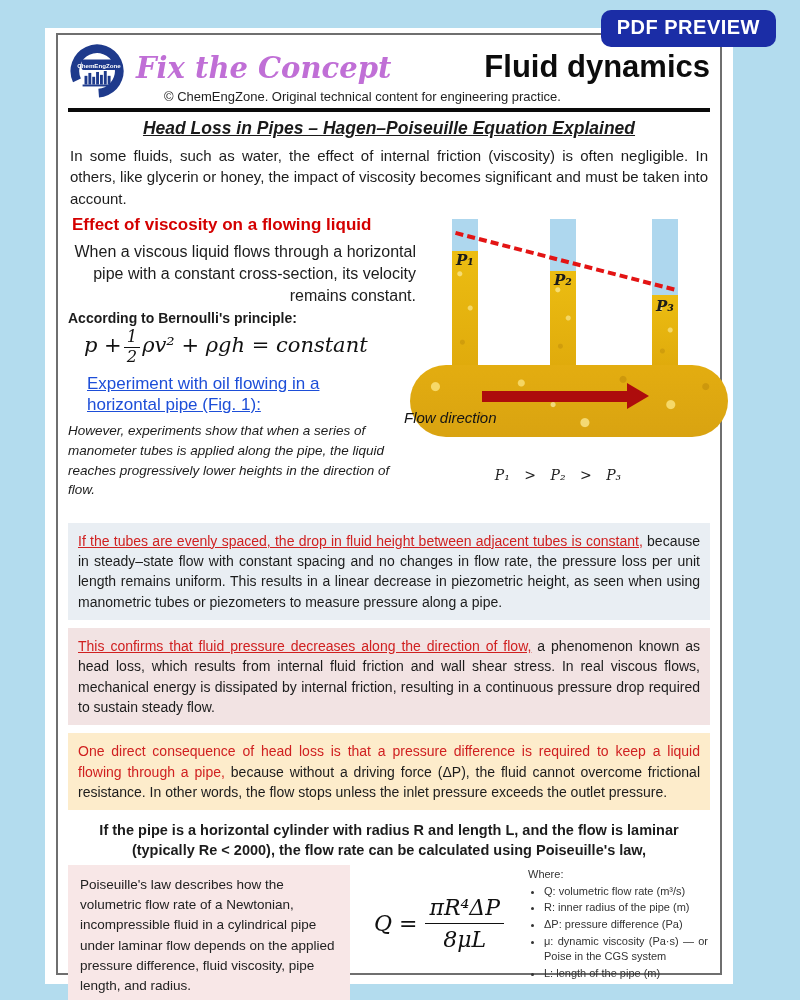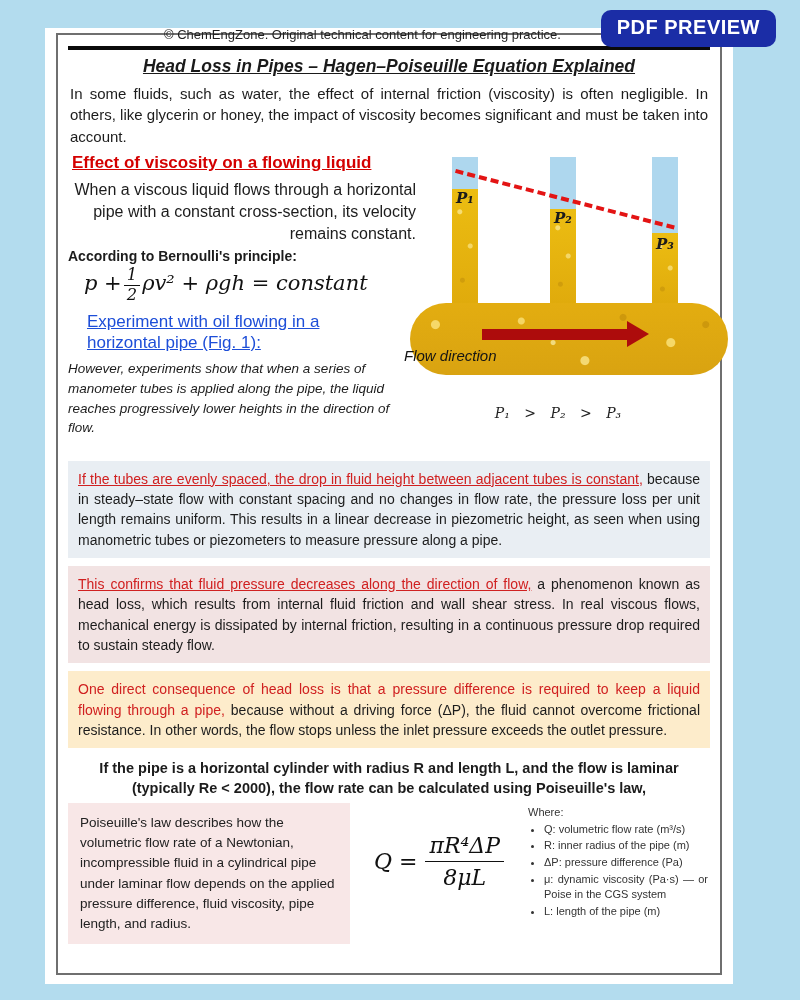--- a/index.html
+++ b/index.html
@@ -30,21 +30,21 @@
   .rule{height:4px;background:#0a0a0a;margin:3px 0 5px;}
   
   .headline{
     text-align:center;font-size:17.5px;font-weight:700;font-style:italic;
     text-decoration:underline;margin:6px 0;color:#1a1a1a;
   }
   .intro{font-size:15px;line-height:1.42;text-align:justify;margin:0 2px 4px;}
   
   .twocol{display:flex;margin-top:2px;}
   .leftcol{width:348px;flex:none;}
-  .red-head{color:#d40000;font-weight:700;font-size:17px;text-decoration:underline;margin:2px 0 6px 4px;}
+  .red-head{color:#d40000;font-weight:700;font-size:17px;margin:2px 0 6px 4px;}
   .red-head2{color:#1d4ed8;font-weight:400;font-size:17px;text-decoration:underline;margin:8px 0 6px 19px;width:300px;line-height:1.25;}
   .body14{font-size:16px;line-height:1.38;margin:0 0 3px;text-align:right;}
   .bold-label{font-size:14px;font-weight:700;margin:2px 0 0;}
   .equation{font-family:"DejaVu Serif",serif;font-style:italic;font-size:21px;margin:3px 0 2px 16px;color:#111;}
   .frac{display:inline-block;text-align:center;vertical-align:-0.55em;line-height:1;font-size:0.78em;margin:0 2px;}
   .frac .fnum{display:block;border-bottom:1.4px solid #111;padding:0 3px 1px;}
   .frac .fden{display:block;padding-top:1px;}
   .italic-body{font-size:13.5px;font-style:italic;line-height:1.45;margin:2px 0 0;}
   
   .figure{position:relative;flex:1;height:302px;}
@@ -103,20 +103,39 @@
   .where li{margin-bottom:2px;text-align:justify;padding-right:2px;}
 </style>
 </head>
 <body>
 
 <div class="badge">PDF PREVIEW</div>
 
 <div class="sheet">
   <div class="frame">
 
+    <div class="header-row">
+      <svg class="logo" width="58" height="56" viewBox="0 0 60 58">
+        <circle cx="28" cy="29" r="23" fill="none" stroke="#1e3a8c" stroke-width="9" stroke-dasharray="116 40" transform="rotate(155 28 29)"></circle>
+        <rect x="12" y="17" width="36" height="11" rx="2" fill="#1e3a8c"></rect>
+        <text x="30" y="25.5" font-size="6.4" font-weight="bold" fill="#ffffff" text-anchor="middle" font-family="Liberation Sans, sans-serif">ChemEngZone</text>
+        <g fill="#1e3a8c">
+          <rect x="15" y="34" width="3" height="9"></rect>
+          <rect x="19" y="31" width="3" height="12"></rect>
+          <rect x="23" y="35" width="3" height="8"></rect>
+          <rect x="27" y="30" width="3" height="13"></rect>
+          <rect x="31" y="33" width="3" height="10"></rect>
+          <rect x="35" y="29" width="3" height="14"></rect>
+          <rect x="39" y="34" width="3" height="9"></rect>
+          <rect x="13" y="43" width="31" height="2"></rect>
+        </g>
+      </svg>
+      <div class="brand">Fix the Concept</div>
+      <div class="doc-title">Fluid dynamics</div>
+    </div>
     <div class="copyright">© ChemEngZone. Original technical content for engineering practice.</div>
     <div class="rule"></div>
 
     <div class="headline">Head Loss in Pipes – Hagen–Poiseuille Equation Explained</div>
     <p class="intro">In some fluids, such as water, the effect of internal friction (viscosity) is often negligible. In others, like glycerin or honey, the impact of viscosity becomes significant and must be taken into account.</p>
 
     <div class="twocol">
       <div class="leftcol">
         <div class="red-head">Effect of viscosity on a flowing liquid</div>
         <p class="body14">When a viscous liquid flows through a horizontal pipe with a constant cross-section, its velocity remains constant.</p>

